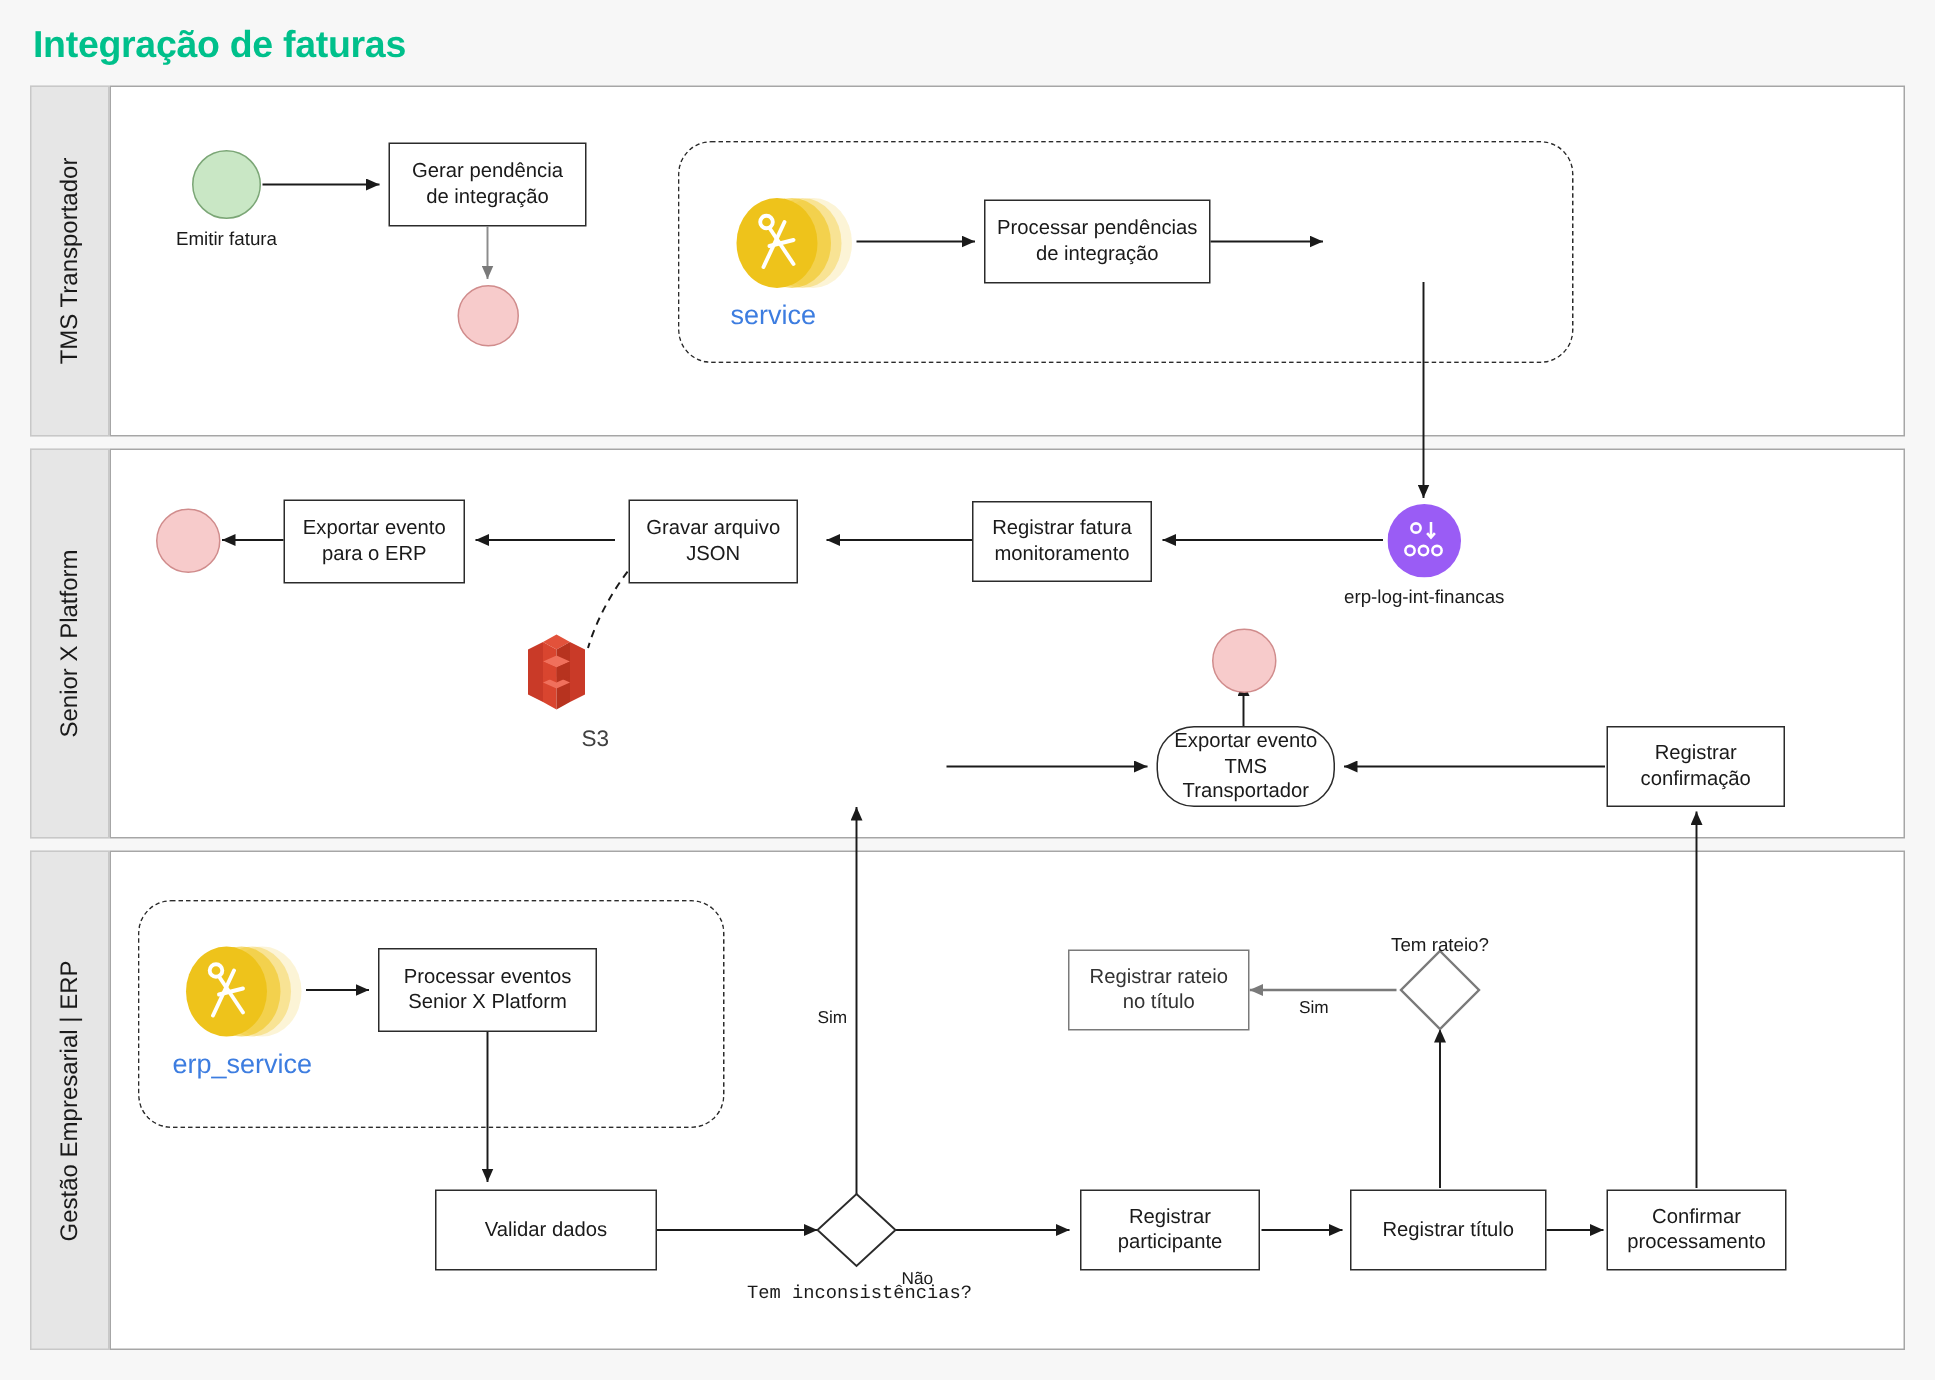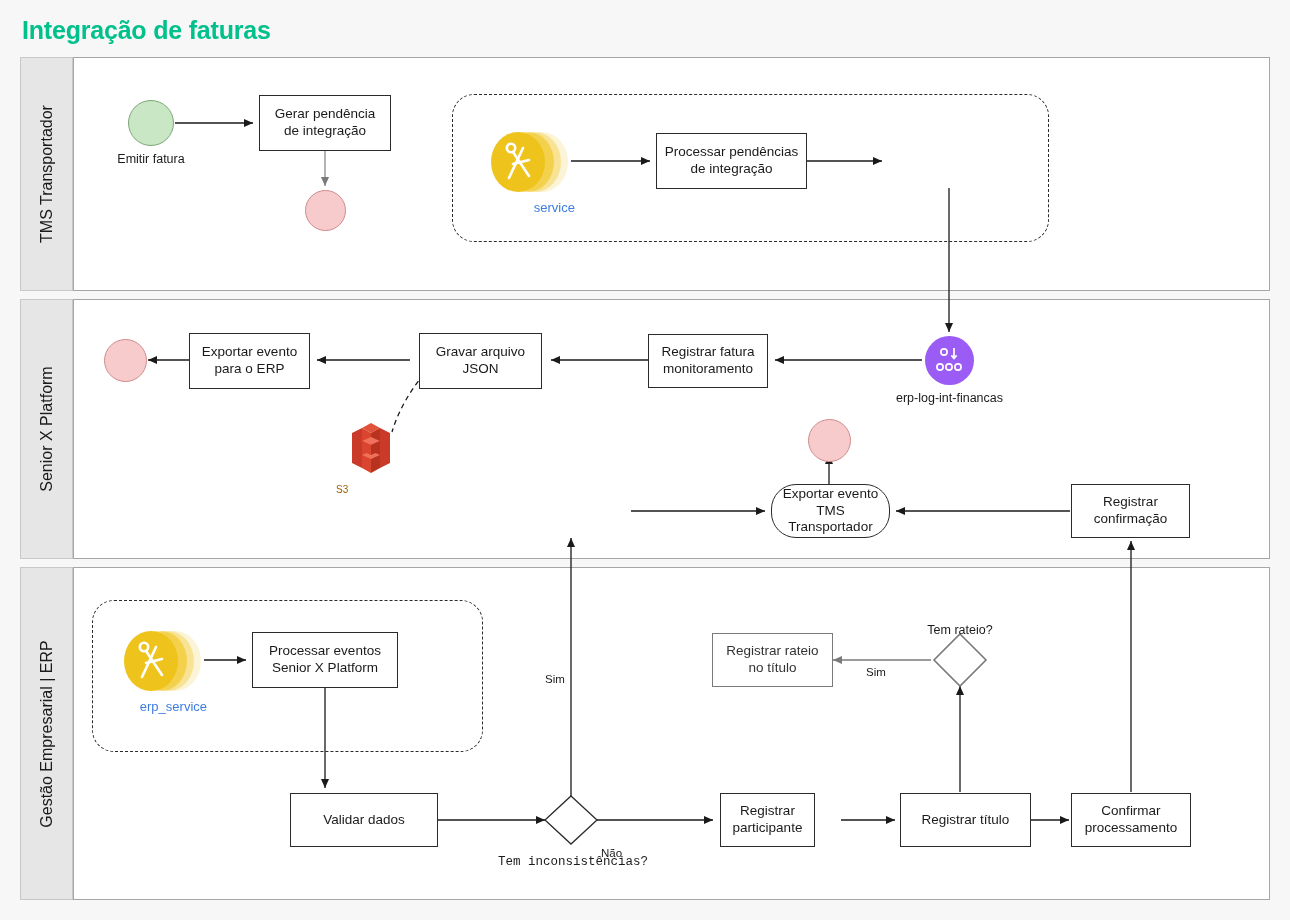--- a/index.html
+++ b/index.html
@@ -70,24 +70,24 @@
     position:absolute;
     border:1.6px dashed #2b2b2b;
     border-radius:22px;
     box-sizing:border-box;
     background:transparent;
   }
 
   
   .svc{position:absolute;}
   .svc-lbl{
-    position:absolute;font-size:13px;color:#3d7de0;
-    text-align:right;white-space:nowrap;
-  }
-  .s3-lbl{position:absolute;font-size:10px;color:#a16207;text-align:left;white-space:nowrap;}
+    position:absolute;font-size:18px;color:#3d7de0;
+    text-align:left;white-space:nowrap;
+  }
+  .s3-lbl{position:absolute;font-size:15px;color:#404040;text-align:right;white-space:nowrap;}
   .topic-lbl{position:absolute;font-size:12.5px;color:#1a1a1a;text-align:center;white-space:nowrap;}
 </style>
 </head>
 <body>
 
 <div id="title">Integração de faturas</div>
 
 <div id="canvas">
 
   <div class="lane-head" style="left:20px;top:57px;width:53px;height:234px;">
@@ -187,21 +187,21 @@
         <circle cx="15" cy="31" r="3.1"></circle>
         <circle cx="24" cy="31" r="3.1"></circle>
         <circle cx="33" cy="31" r="3.1"></circle>
       </g>
     </svg>
   </div>
   <div class="topic-lbl" style="left:857px;top:391px;width:185px;">erp-log-int-financas</div>
 
   <div class="task" style="left:648px;top:334px;width:120px;height:54px;">Registrar fatura monitoramento</div>
 
-  <div class="task" style="left:419px;top:333px;width:123px;height:56px;">Gravar arquivo JSON</div>
+  <div class="task" style="left:419px;top:333px;width:113px;height:56px;">Gravar arquivo JSON</div>
 
   <div class="svc" style="left:345px;top:417px;">
     <svg width="52" height="62" viewBox="0 0 52 62">
       <polygon points="7,16 17,11 17,51 7,46" fill="#c93a28"></polygon>
       <polygon points="45,16 35,11 35,51 45,46" fill="#c93a28"></polygon>
       <polygon points="17,11 26,6 35,11 26,16" fill="#e2523b"></polygon>
       <polygon points="17,11 26,16 26,56 17,51" fill="#d9452f"></polygon>
       <polygon points="35,11 26,16 26,56 35,51" fill="#b7331f"></polygon>
       <polygon points="17,24 26,20 35,24 26,28" fill="#f0705c"></polygon>
       <polygon points="17,38 26,34 35,38 26,42" fill="#f0705c"></polygon>
@@ -242,21 +242,21 @@
 
   <div class="task" style="left:252px;top:632px;width:146px;height:56px;">Processar eventos Senior X Platform</div>
 
   <div class="task" style="left:251px;top:793px;width:148px;height:54px;margin-left:39px;">Validar dados</div>
 
   <div class="caption" style="left:498px;top:855px;width:146px;font-family:Liberation Mono, monospace;">Tem inconsistências?</div>
 
   <div class="flow-label" style="left:545px;top:673px;">Sim</div>
   <div class="flow-label" style="left:601px;top:803px;margin-top:44px;">Não</div>
 
-  <div class="task" style="left:720px;top:793px;width:95px;height:54px;">Registrar participante</div>
+  <div class="task" style="left:720px;top:793px;width:120px;height:54px;">Registrar participante</div>
 
   <div class="task" style="left:900px;top:793px;width:131px;height:54px;text-align:right;">Registrar título</div>
 
   <div class="caption" style="left:900px;top:623px;width:120px;">Tem rateio?</div>
 
   <div class="flow-label" style="left:866px;top:666px;">Sim</div>
 
   <div class="task grey" style="left:712px;top:633px;width:121px;height:54px;">Registrar rateio no título</div>
 
   <div class="task" style="left:1071px;top:793px;width:120px;height:54px;">Confirmar processamento</div>

